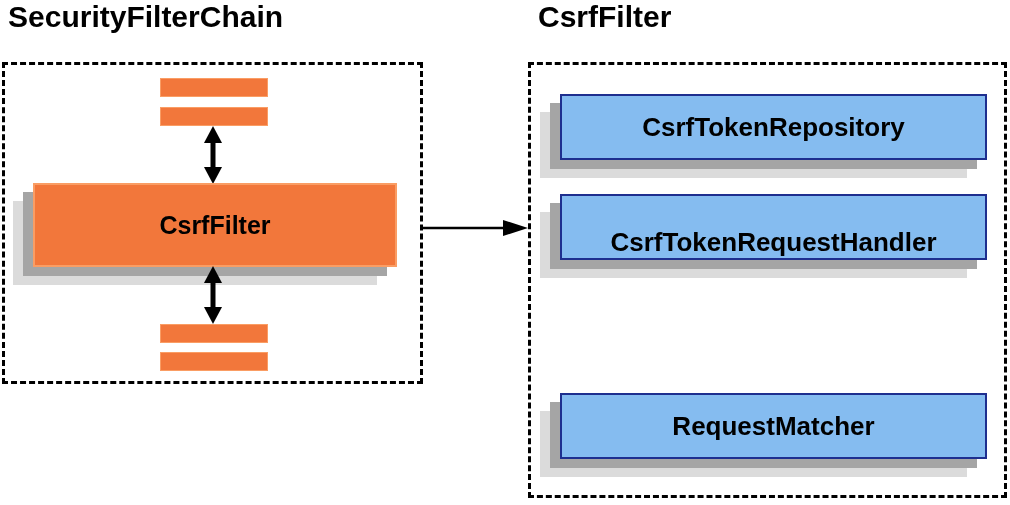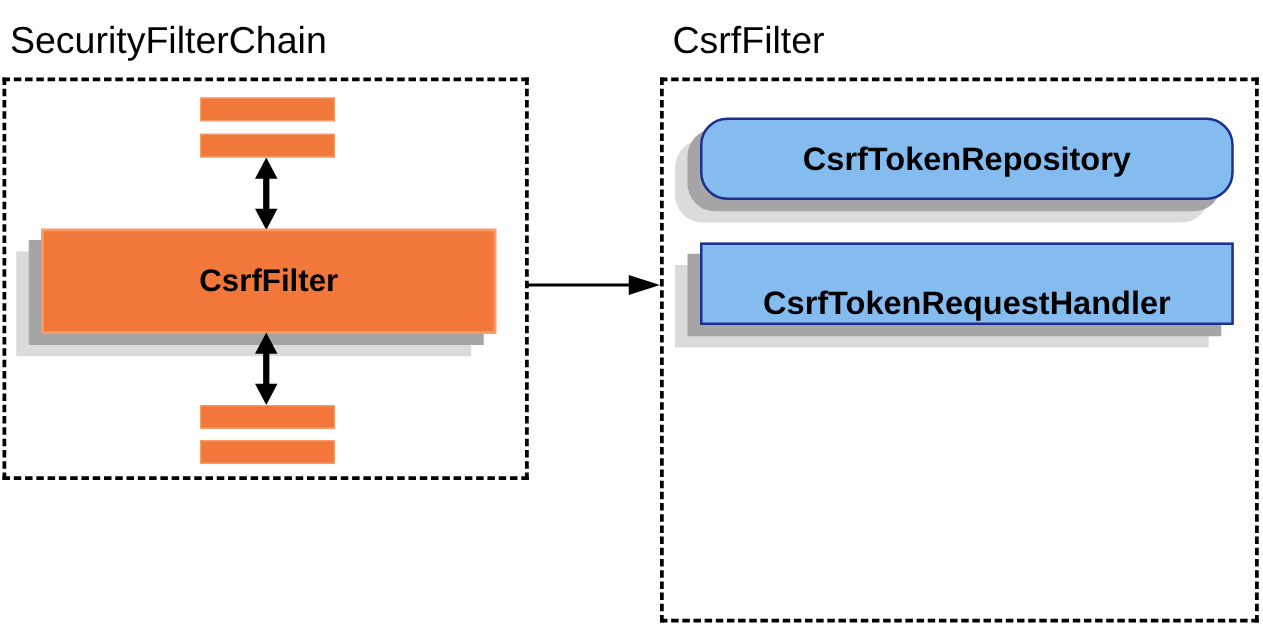--- a/index.html
+++ b/index.html
@@ -10,23 +10,23 @@
   }
   .canvas {
     position: relative;
     width: 1010px;
     height: 505px;
     background: #ffffff;
     overflow: hidden;
   }
   .panel-title {
     position: absolute;
-    top: 16px;
+    top: 0;
     font-size: 30px;
-    font-weight: normal;
+    font-weight: bold;
     color: #000000;
     white-space: nowrap;
     letter-spacing: 0px;
   }
   .panel-title.left  { left: 8px; }
   .panel-title.right { left: 538px; }
 
   .dashed-container {
     position: absolute;
     box-sizing: border-box;
@@ -76,21 +76,21 @@
     width: 427px;
     height: 66px;
     box-sizing: border-box;
     background: var(--blue-fill);
     border: 2px solid var(--blue-border);
     box-shadow: -10px 9px 0 var(--shadow-dark), -20px 18px 0 var(--shadow-light);
     display: flex;
     align-items: center;
     justify-content: center;
   }
-  .component-box.c0 { top: 94px; border-radius: 22px; }
+  .component-box.c0 { top: 94px; }
   .component-box.c1 { top: 194px; align-items: flex-end; }
   .component-box.c2 { top: 294px; }
   .component-box.c3 { top: 393px; }
   .component-box .label {
     font-size: 26px;
     font-weight: bold;
     color: #000000;
   }
 
   .v-arrow {
@@ -159,14 +159,17 @@
 
   <div class="component-box c0">
     <span class="label">CsrfTokenRepository</span>
   </div>
 
   <div class="component-box c1">
     <span class="label">CsrfTokenRequestHandler</span>
   </div>
 
 
+  <div class="component-box c3">
+    <span class="label">RequestMatcher</span>
+  </div>
 
 </div>
 
 </body></html>

